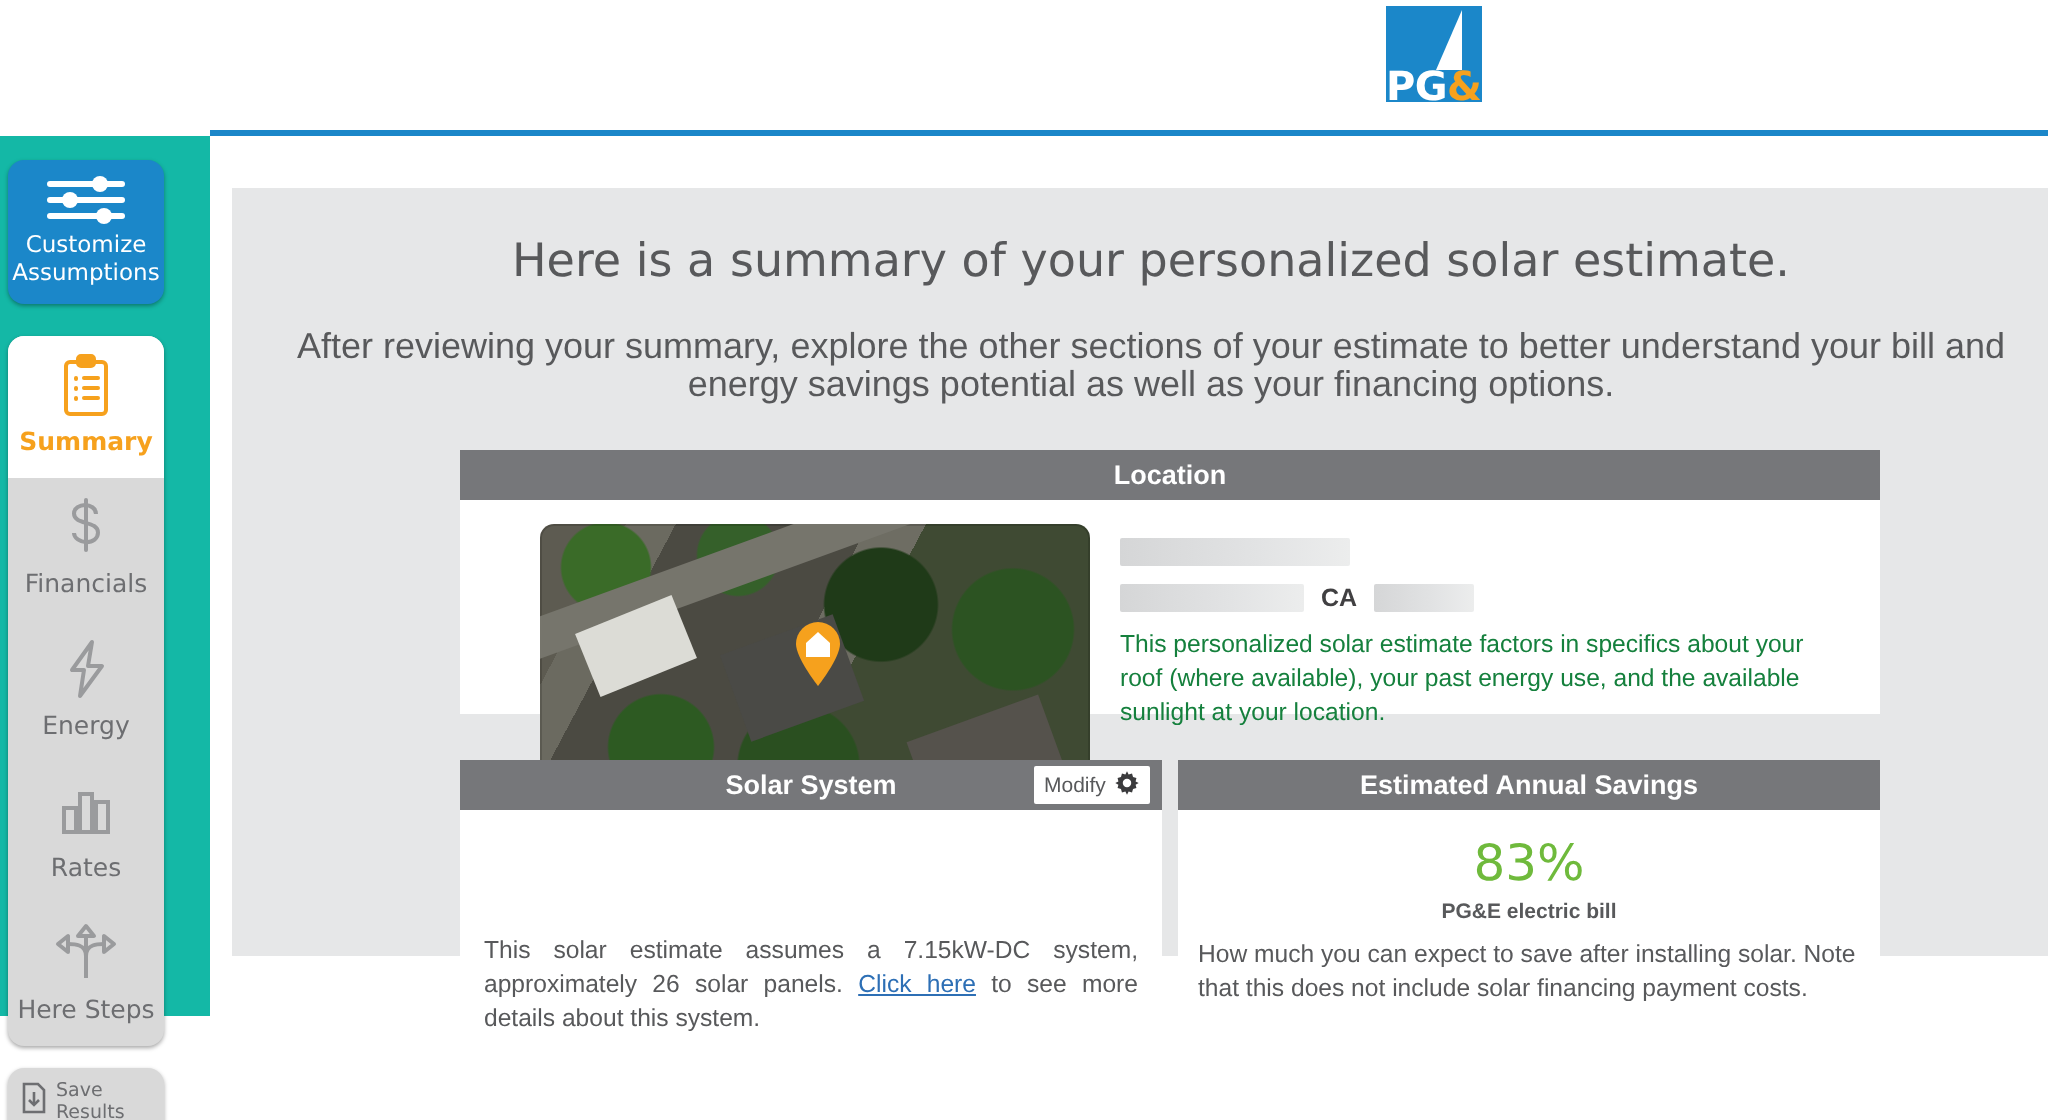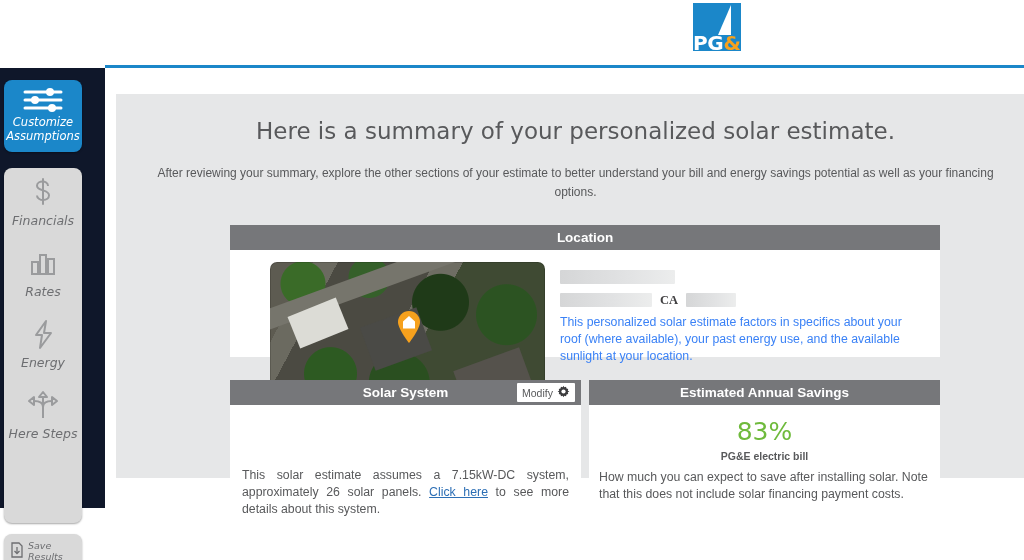--- a/index.html
+++ b/index.html
@@ -38,22 +38,21 @@
   .logo .amp { color: #f6a11d; }
 
   .blue-rule {
     position: absolute; left: 105px; top: 65px; width: 919px; height: 3px;
     background: #1b87c9;
   }
 
   
   .sidebar {
     position: absolute; left: 0; top: 68px; width: 105px; height: 440px;
-    background: #0f172a;
-    font-style: italic;
+    background: #14b8a6;
   }
   .sb-customize {
     position: absolute; left: 4px; top: 12px; width: 78px; height: 72px;
     background: #1b87c9;
     border-radius: 8px;
     color: #ffffff;
     text-align: center;
     box-shadow: 0 1px 2px rgba(0,0,0,.35);
   }
   .sb-customize .slider-icon {
@@ -104,21 +103,21 @@
     margin-top: 26px;
   }
   .page-title {
     position: absolute; left: 0; top: 24px; width: 919px;
     text-align: center;
     font-size: 23px; color: #58595b; font-weight: normal;
     font-family: "DejaVu Sans", sans-serif;
   }
   .page-sub {
     position: absolute; left: 20px; top: 70px; width: 879px;
-    text-align: center; font-size: 12px; color: #58595b; line-height: 19px;
+    text-align: center; font-size: 18px; color: #58595b; line-height: 19px;
   }
 
   .panel { position: absolute; background: #ffffff; }
   .panel-head {
     height: 25px; background: #76777a;
     color: #ffffff; font-weight: bold; font-size: 13.5px;
     display: flex; align-items: center; justify-content: center;
     position: relative;
   }
   .panel-body { background: #ffffff; }
@@ -147,27 +146,27 @@
   .map .road   { position:absolute; left:-20px; top:-6px; width:330px; height:20px; background:#76756c; transform: rotate(-20deg); }
   .map .pin {
     position: absolute; left: 126px; top: 48px; width: 26px; height: 34px;
   }
   .map .bing {
     position: absolute; left: 7px; bottom: 5px;
     display: flex; align-items: center; gap: 3px;
     color: #ffffff; font-size: 8.5px; opacity: .92;
     font-family: "DejaVu Sans", sans-serif;
   }
-  .addr-line { position: absolute; font-family: Liberation Serif, serif; }
+  .addr-line { position: absolute; }
   .redact { display:inline-block; height: 14px; vertical-align: middle;
     background: linear-gradient(90deg, #d5d6d7, #e2e3e4 60%, #eceded);
     border-radius: 1px; }
   .loc-text {
     position: absolute; left: 330px; top: 64px; width: 360px;
-    font-size: 12.3px; color: #3b82f6; line-height: 17px;
+    font-size: 12.3px; color: #15803d; line-height: 17px;
   }
 
   
   #solar-panel  { left: 114px; top: 286px; width: 351px; height: 208px; }
   #savings-panel{ left: 473px; top: 286px; width: 351px; height: 208px; }
   #solar-panel .panel-body, #savings-panel .panel-body { height: 183px; position: relative; }
 
   .modify-btn {
     position: absolute; right: 6px; top: 3px;
     height: 19px; min-width: 58px;
@@ -237,49 +236,64 @@
         </svg>
       </span>
       <div class="cz-label">
         <div>Customize</div>
         <div>Assumptions</div>
       </div>
     </div>
 
     <div class="sb-nav">
 
+      <div class="sb-item active">
+        <span class="ic">
+          <svg width="26" height="32" viewBox="0 0 26 32" fill="none" stroke="#f6a11d" stroke-width="2">
+            <rect x="3" y="4" width="20" height="26" rx="2"></rect>
+            <rect x="9" y="1" width="8" height="5" rx="1.5" fill="#f6a11d"></rect>
+            <line x1="8" y1="12" x2="8" y2="12.5" stroke-linecap="round"></line>
+            <line x1="12" y1="12" x2="19" y2="12" stroke-linecap="round"></line>
+            <line x1="8" y1="17" x2="8" y2="17.5" stroke-linecap="round"></line>
+            <line x1="12" y1="17" x2="19" y2="17" stroke-linecap="round"></line>
+            <line x1="8" y1="22" x2="8" y2="22.5" stroke-linecap="round"></line>
+            <line x1="12" y1="22" x2="19" y2="22" stroke-linecap="round"></line>
+          </svg>
+        </span>
+        <span class="lb">Summary</span>
+      </div>
 
       <div class="sb-item">
         <span class="ic">
           <svg width="28" height="32" viewBox="0 0 28 32" fill="none" stroke="#9a9b9d" stroke-width="2">
             <path d="M19 9c0-3-3-4.5-5.5-4.5S8 6 8 8.8c0 5.8 12 3.4 12 9.5 0 3-2.6 4.8-5.8 4.8S8 21 8 18.5"></path>
             <line x1="14" y1="2" x2="14" y2="27" stroke-linecap="round"></line>
           </svg>
         </span>
         <span class="lb">Financials</span>
+      </div>
+
+      <div class="sb-item">
+        <span class="ic">
+          <svg width="26" height="32" viewBox="0 0 26 32" fill="none" stroke="#9a9b9d" stroke-width="2" stroke-linejoin="round">
+            <path d="M16 2 L6 16 h6 L10 29 L21 14 h-7 z"></path>
+          </svg>
+        </span>
+        <span class="lb">Energy</span>
       </div>
 
       <div class="sb-item">
         <span class="ic">
           <svg width="30" height="30" viewBox="0 0 30 30" fill="none" stroke="#9a9b9d" stroke-width="2">
             <rect x="4" y="14" width="6" height="12"></rect>
             <rect x="12" y="7" width="6" height="19"></rect>
             <rect x="20" y="11" width="6" height="15"></rect>
           </svg>
         </span>
         <span class="lb">Rates</span>
-      </div>
-
-      <div class="sb-item">
-        <span class="ic">
-          <svg width="26" height="32" viewBox="0 0 26 32" fill="none" stroke="#9a9b9d" stroke-width="2" stroke-linejoin="round">
-            <path d="M16 2 L6 16 h6 L10 29 L21 14 h-7 z"></path>
-          </svg>
-        </span>
-        <span class="lb">Energy</span>
       </div>
 
       <div class="sb-item">
         <span class="ic">
           <svg width="34" height="30" viewBox="0 0 34 30" fill="none" stroke="#9a9b9d" stroke-width="2" stroke-linejoin="round">
             <path d="M17 28 v-11"></path>
             <path d="M17 17 C17 11 11 11 8 11"></path>
             <path d="M17 17 C17 11 23 11 26 11"></path>
             <path d="M17 17 v-9"></path>
             <path d="M17 2 l4 5 h-8 z"></path>

